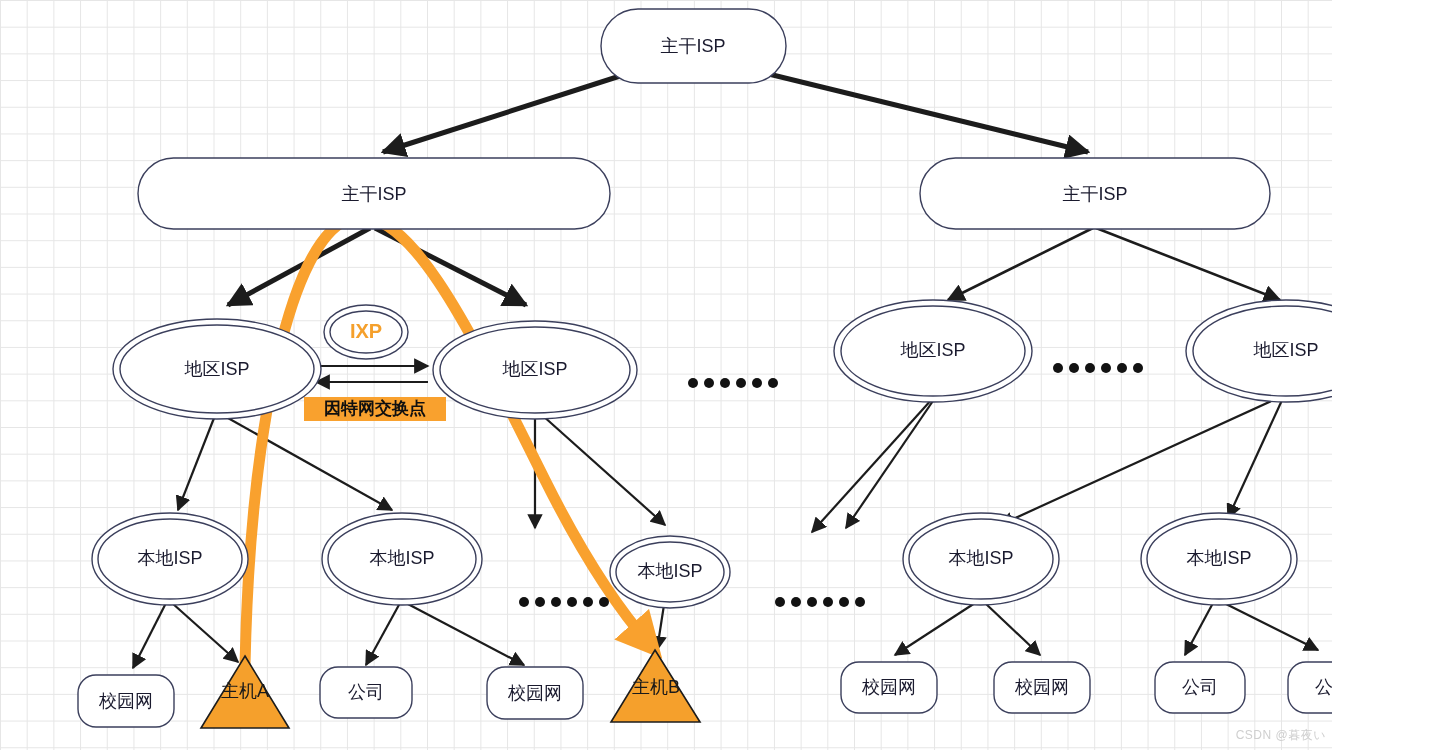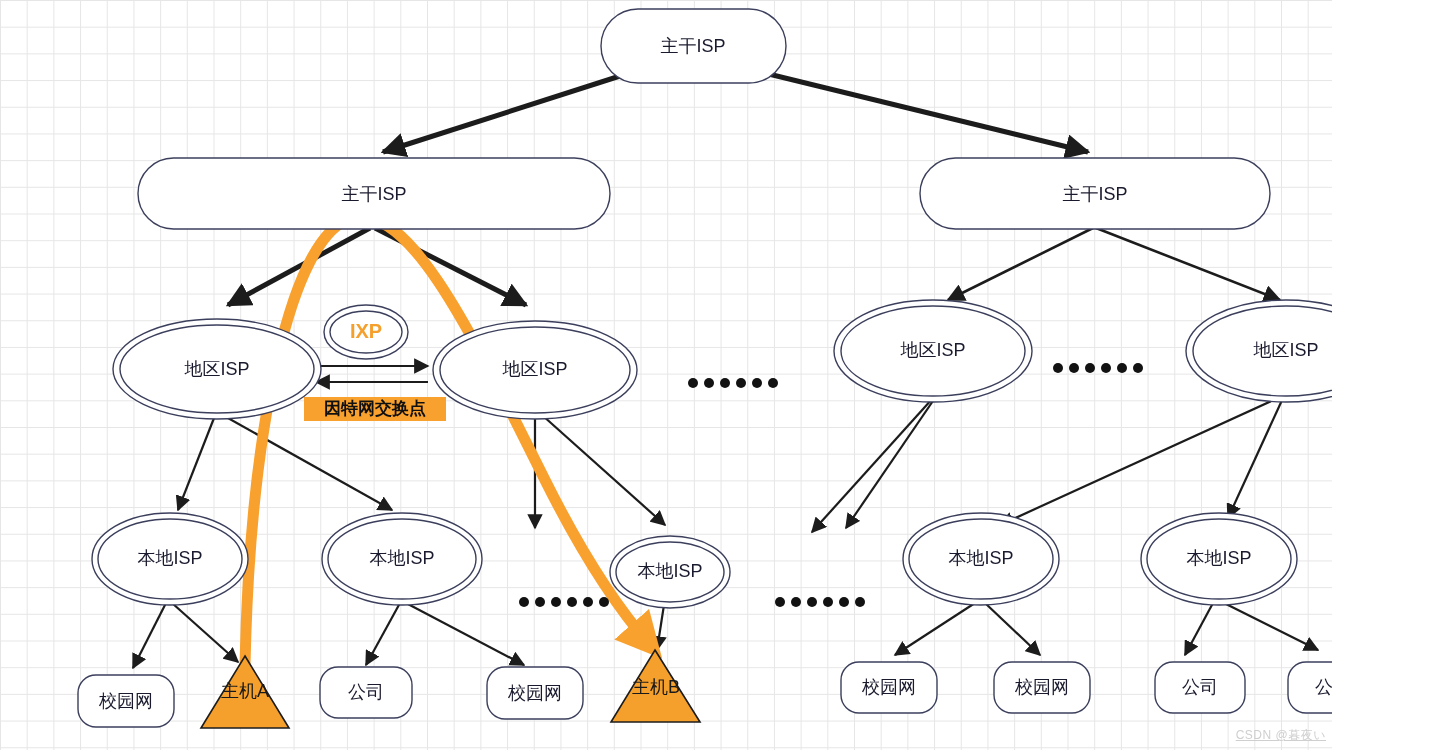--- a/index.html
+++ b/index.html
@@ -70,21 +70,20 @@
   .dots circle { fill: #121212; }
   .watermark {
     position: absolute;
     right: 6px;
     bottom: 6px;
     font-size: 12px;
     color: #cfcfcf;
     font-family: "Liberation Sans", "DejaVu Sans", sans-serif;
     letter-spacing: 0.5px;
     user-select: none;
-    text-decoration: underline;
   }
   .orange-path {
     fill: none;
     stroke: #F9A12E;
     stroke-width: 11;
     stroke-linecap: round;
   }
 </style>
 </head>
 <body>

